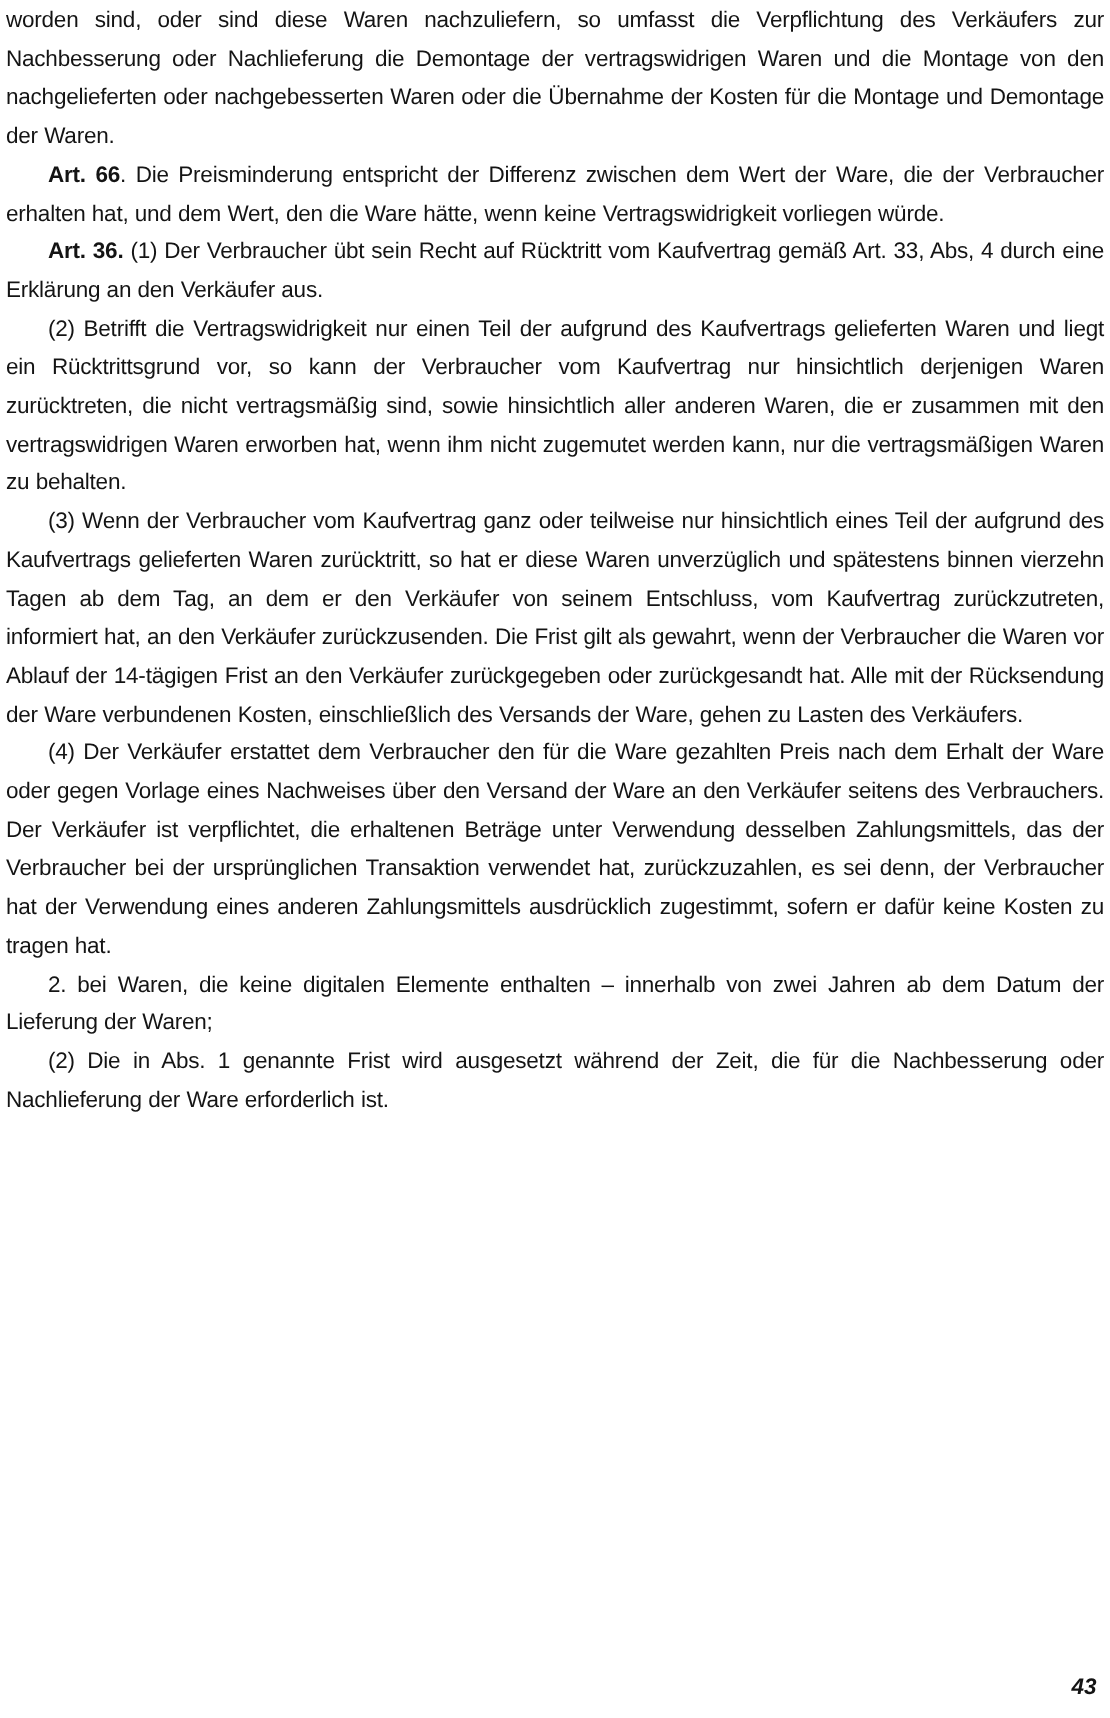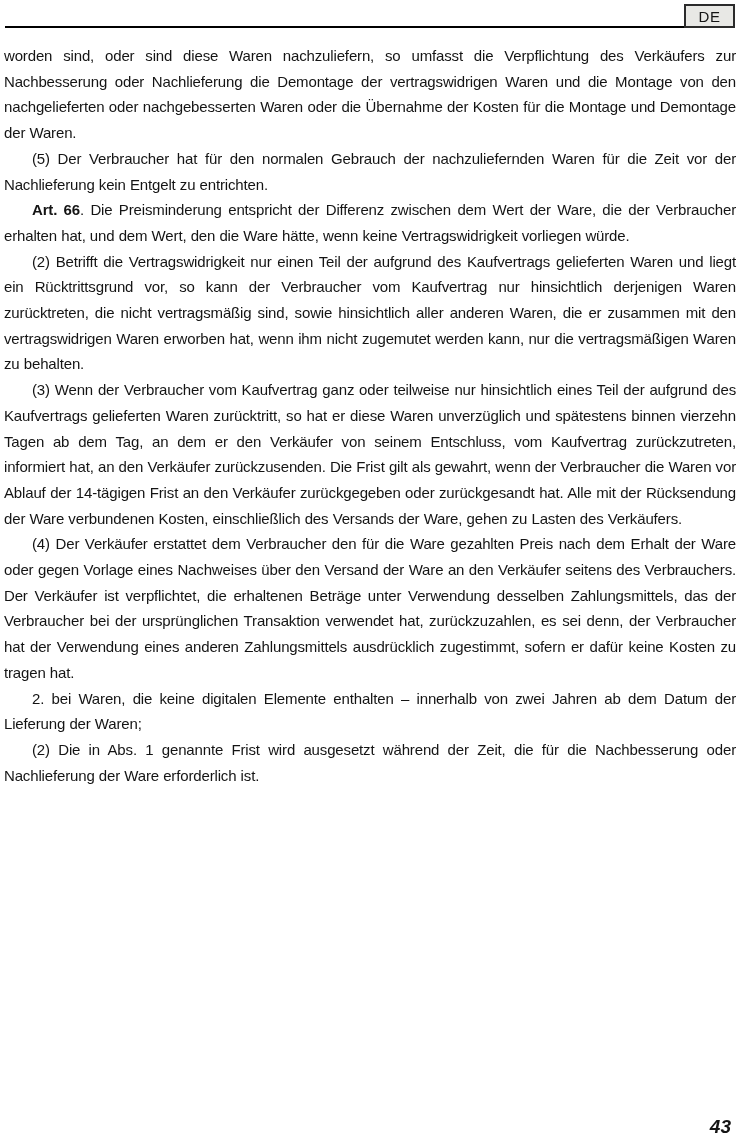--- a/index.html
+++ b/index.html
@@ -59,37 +59,33 @@
   .content b {
     font-weight: bold;
   }
   
   .page-number {
     position: absolute;
     right: 9px;
     top: 1116px;
     font-style: italic;
     font-weight: 600;
-    font-size: 19px;
+    font-size: 15px;
   }
 </style>
 </head>
 <body style="color: rgb(20, 20, 20);">
 
 <div class="page">
 
-  <div class="header">
-    <div class="header-rule" style="border-top-color: rgb(0, 0, 0);"></div>
-    <div class="lang-badge" style="background: rgb(232, 232, 229); border: 2px solid rgb(43, 43, 43);">DE</div>
-  </div>
 
   <div class="content" id="doc-body">
       <p class="">worden sind, oder sind diese Waren nachzuliefern, so umfasst die Verpflichtung des Verkäufers zur Nachbesserung oder Nachlieferung die Demontage der vertragswidrigen Waren und die Montage von den nachgelieferten oder nachgebesserten Waren oder die Übernahme der Kosten für die Montage und Demontage der Waren.</p>
-      <p class="indent">(5) Der Verbraucher hat für den normalen Gebrauch der nachzuliefernden Waren für die Zeit vor der Nachlieferung kein Entgelt zu entrichten.</p>
       <p class="indent"><b>Art. 66</b>. Die Preisminderung entspricht der Differenz zwischen dem Wert der Ware, die der Verbraucher erhalten hat, und dem Wert, den die Ware hätte, wenn keine Vertragswidrigkeit vorliegen würde.</p>
+      <p class="indent"><b>Art. 36.</b> (1) Der Verbraucher übt sein Recht auf Rücktritt vom Kaufvertrag gemäß Art. 33, Abs, 4 durch eine Erklärung an den Verkäufer aus.</p>
       <p class="indent">(2) Betrifft die Vertragswidrigkeit nur einen Teil der aufgrund des Kaufvertrags gelieferten Waren und liegt ein Rücktrittsgrund vor, so kann der Verbraucher vom Kaufvertrag nur hinsichtlich derjenigen Waren zurücktreten, die nicht vertragsmäßig sind, sowie hinsichtlich aller anderen Waren, die er zusammen mit den vertragswidrigen Waren erworben hat, wenn ihm nicht zugemutet werden kann, nur die vertragsmäßigen Waren zu behalten.</p>
       <p class="indent">(3) Wenn der Verbraucher vom Kaufvertrag ganz oder teilweise nur hinsichtlich eines Teil der aufgrund des Kaufvertrags gelieferten Waren zurücktritt, so hat er diese Waren unverzüglich und spätestens binnen vierzehn Tagen ab dem Tag, an dem er den Verkäufer von seinem Entschluss, vom Kaufvertrag zurückzutreten, informiert hat, an den Verkäufer zurückzusenden. Die Frist gilt als gewahrt, wenn der Verbraucher die Waren vor Ablauf der 14-tägigen Frist an den Verkäufer zurückgegeben oder zurückgesandt hat. Alle mit der Rücksendung der Ware verbundenen Kosten, einschließlich des Versands der Ware, gehen zu Lasten des Verkäufers.</p>
       <p class="indent">(4) Der Verkäufer erstattet dem Verbraucher den für die Ware gezahlten Preis nach dem Erhalt der Ware oder gegen Vorlage eines Nachweises über den Versand der Ware an den Verkäufer seitens des Verbrauchers. Der Verkäufer ist verpflichtet, die erhaltenen Beträge unter Verwendung desselben Zahlungsmittels, das der Verbraucher bei der ursprünglichen Transaktion verwendet hat, zurückzuzahlen, es sei denn, der Verbraucher hat der Verwendung eines anderen Zahlungsmittels ausdrücklich zugestimmt, sofern er dafür keine Kosten zu tragen hat.</p>
       <p class="indent">2. bei Waren, die keine digitalen Elemente enthalten – innerhalb von zwei Jahren ab dem Datum der Lieferung der Waren;</p>
       <p class="indent">(2) Die in Abs. 1 genannte Frist wird ausgesetzt während der Zeit, die für die Nachbesserung oder Nachlieferung der Ware erforderlich ist.</p>
     </div>
 
   <div class="page-number">43</div>
 
 </div>

